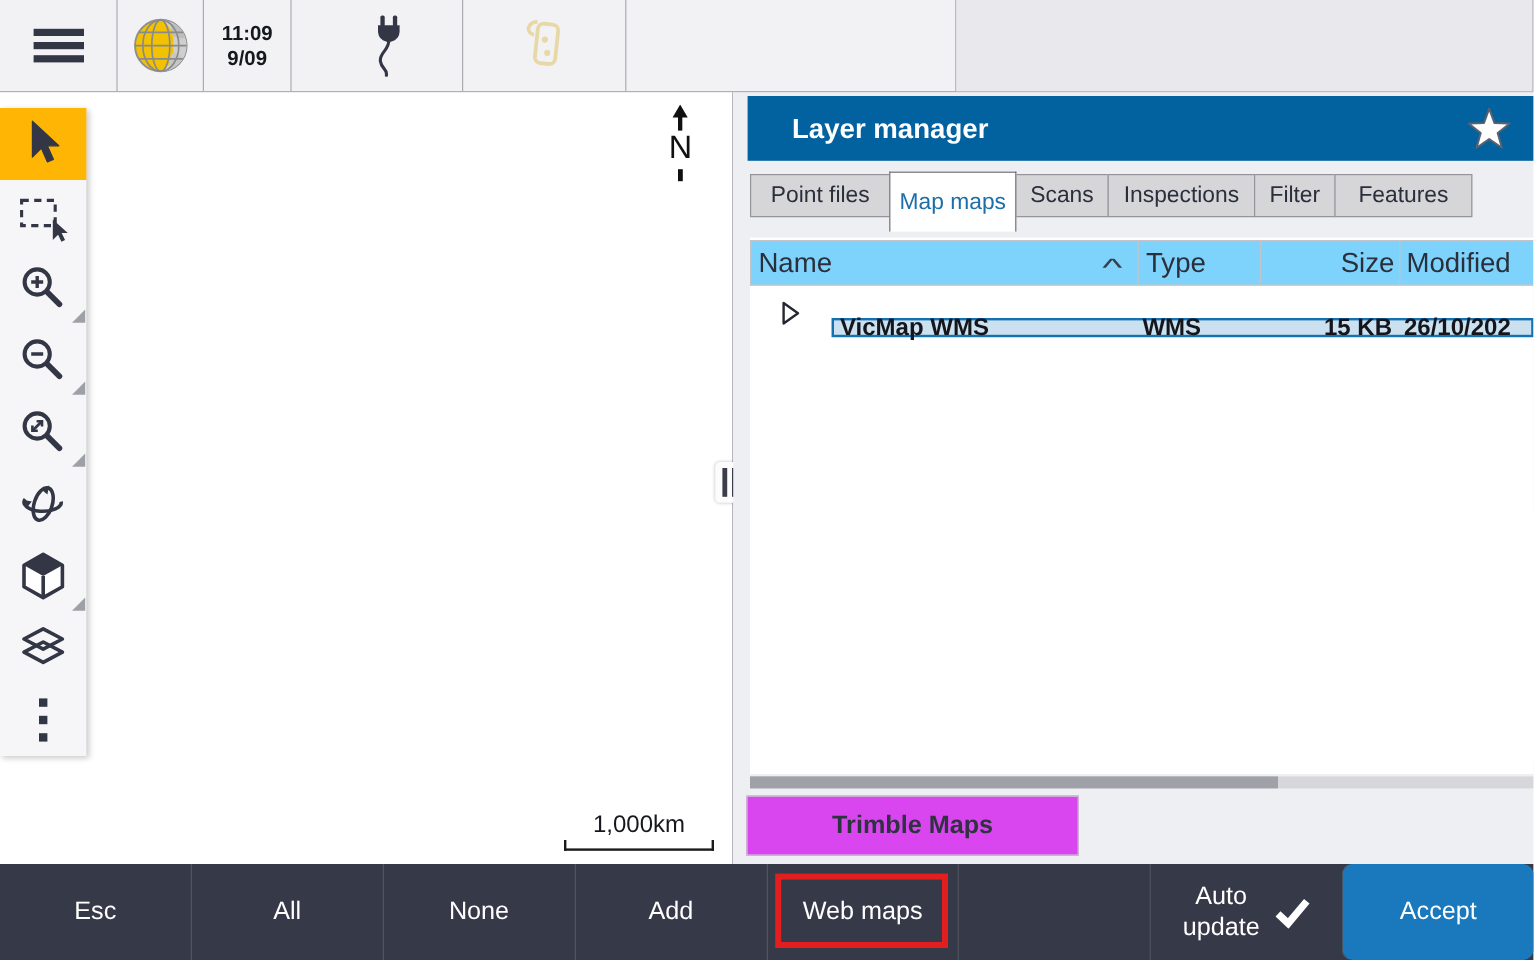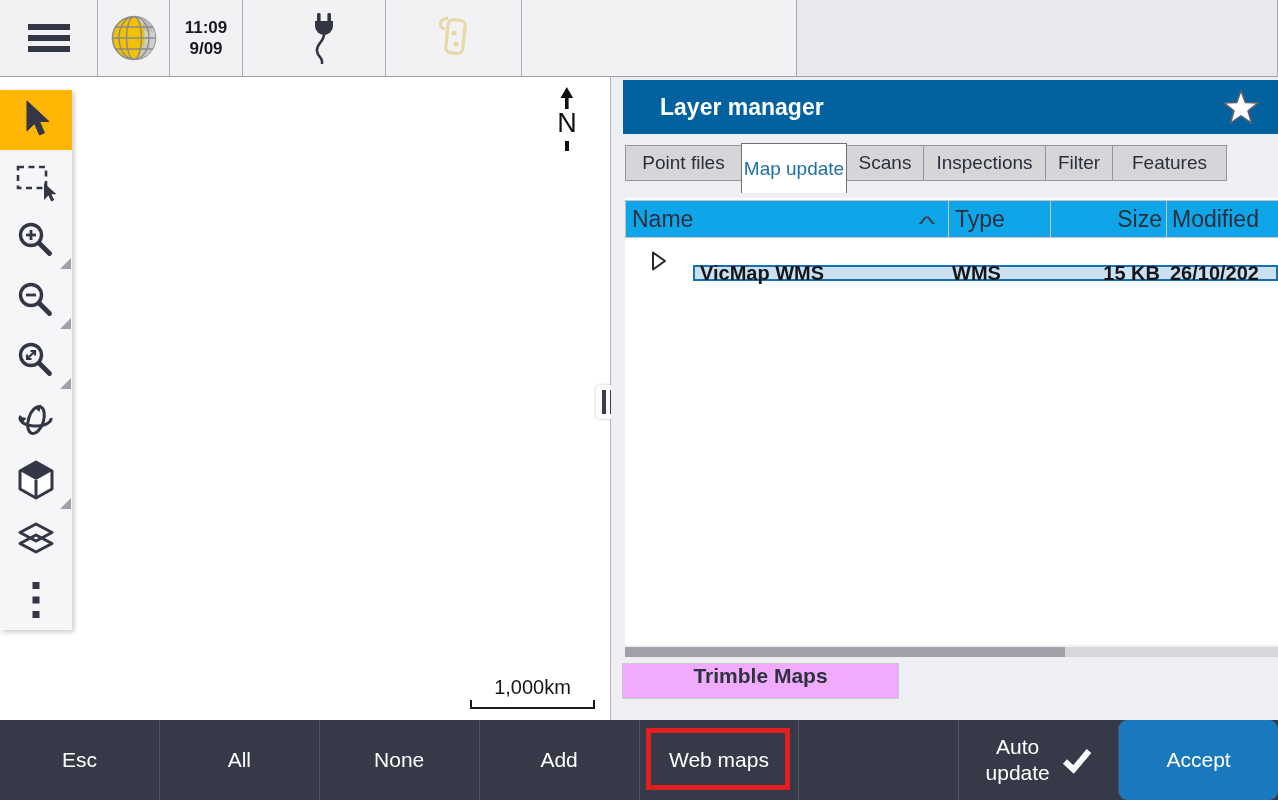--- a/index.html
+++ b/index.html
@@ -57,21 +57,21 @@
   .fav{position:absolute;right:18px;top:9px;width:38px;height:38px;display:flex;align-items:center;justify-content:center;}
 
   .tabs{position:absolute;left:14px;top:66px;display:flex;align-items:flex-start;}
   .tab{height:36px;margin-top:2px;background:#D6D6D9;border:1px solid #94949B;margin-left:-1px;
        display:flex;align-items:center;justify-content:center;font-size:19px;color:#2B2F3C;}
   .tab:first-child{margin-left:0;}
   .tab.active{height:50px;margin-top:0;background:#fff;border:1px solid #6F6F76;border-bottom:none;
               color:var(--tab-active-blue);z-index:2;}
 
   .table-area{position:absolute;left:14px;top:121px;right:0;height:447px;background:#fff;overflow:hidden;}
-  .thead{margin-top:2px;height:38px;background:#0ea5e9;border:1px solid #C3C3C9;border-right:none;
+  .thead{margin-top:2px;height:38px;background:#7dd3fc;border:1px solid #C3C3C9;border-right:none;
          display:flex;align-items:center;font-size:23px;color:#2B2F3C;}
   .th{height:100%;display:flex;align-items:center;padding:0 6px;white-space:nowrap;overflow:hidden;}
   .th+.th{border-left:1px solid #C3C3C9;}
   .th-name{width:322px;justify-content:space-between;}
   .th-type{width:102px;}
   .th-size{width:116px;justify-content:flex-end;padding-right:4px;}
   .th-mod{flex:1;padding-left:5px;}
   .sort-caret{font-size:21px;color:#3A3F4C;transform:scaleX(1.7) translateY(5px);margin-right:10px;}
 
   .trow{margin-top:3px;height:40px;display:flex;}
@@ -80,22 +80,22 @@
            display:flex;align-items:center;font-size:20px;font-weight:700;color:#14161C;margin-top:24px;}
   .td{white-space:nowrap;overflow:hidden;padding:0 5px;}
   .td-name{width:252px;}
   .td-type{width:102px;}
   .td-size{width:116px;text-align:right;padding-right:5px;}
   .td-mod{flex:1;padding-left:5px;}
 
   .hscroll{position:absolute;left:14px;top:570px;right:0;height:10px;background:#D7D7DB;}
   .hscroll .thumb{position:absolute;left:0;top:0;width:440px;height:10px;background:#9FA0A8;}
 
-  .maps-btn{position:absolute;left:11px;top:586px;width:277px;height:36px;background:#f0abfc;
-            border:1px solid #C8C8CE;display:flex;justify-content:center;
+  .maps-btn{position:absolute;left:11px;top:586px;width:277px;height:50px;background:#d946ef;
+            border:1px solid #C8C8CE;display:flex;align-items:center;justify-content:center;
             font-size:21px;font-weight:700;color:#2E3340;}
 
   
   .bottombar{position:absolute;left:0;top:720px;width:1278px;height:80px;background:var(--bottom-bar-bg);display:flex;}
   .bslot{flex:1;position:relative;display:flex;align-items:center;justify-content:center;
          color:#fff;font-size:21px;}
   .bslot+.bslot{border-left:1px solid #50545E;}
   .bslot.accept{background:var(--accent-blue);border-radius:9px;}
   .auto-wrap{display:flex;align-items:center;gap:12px;}
   .auto-lines{text-align:center;line-height:26px;}
@@ -258,21 +258,21 @@
         <path d="M18,1.5 L22.1,12.8 L34.2,13.2 L24.7,20.7 L28,32.3 L18,25.5 L8,32.3 L11.3,20.7 L1.8,13.2 L13.9,12.8 Z" fill="#ffffff" stroke="#5A636D" stroke-width="1.6" stroke-linejoin="round"></path>
       </svg>
     </div>
   </div>
 
   <div class="tabs">
     <div class="tab" style="width:117px">
         <span>Point files</span>
       </div>
     <div class="tab active" style="width:106px">
-        <span>Map update</span>
+        <span>Map maps</span>
       </div>
     <div class="tab" style="width:78px">
         <span>Scans</span>
       </div>
     <div class="tab" style="width:123px">
         <span>Inspections</span>
       </div>
     <div class="tab" style="width:68px">
         <span>Filter</span>
       </div>

